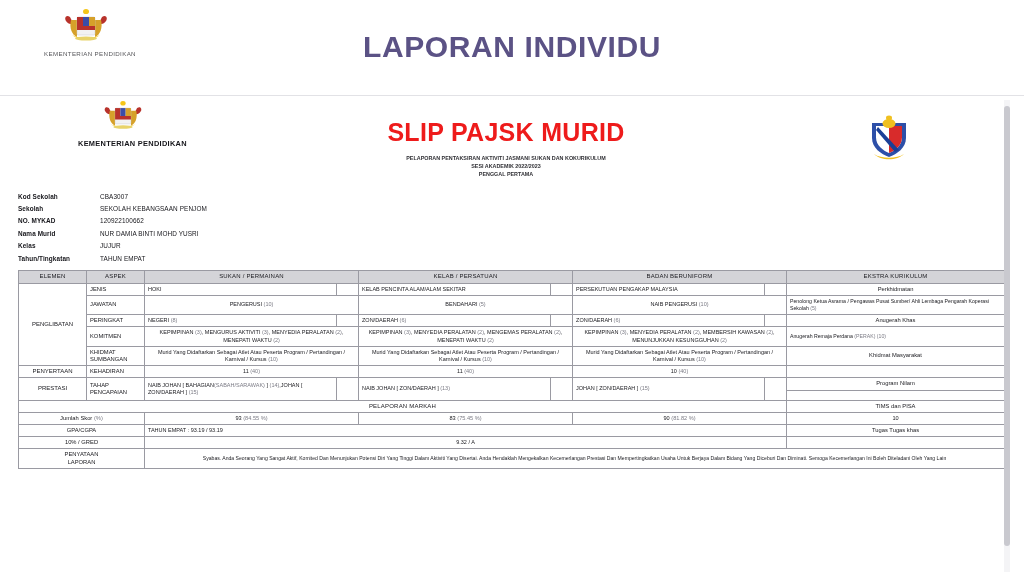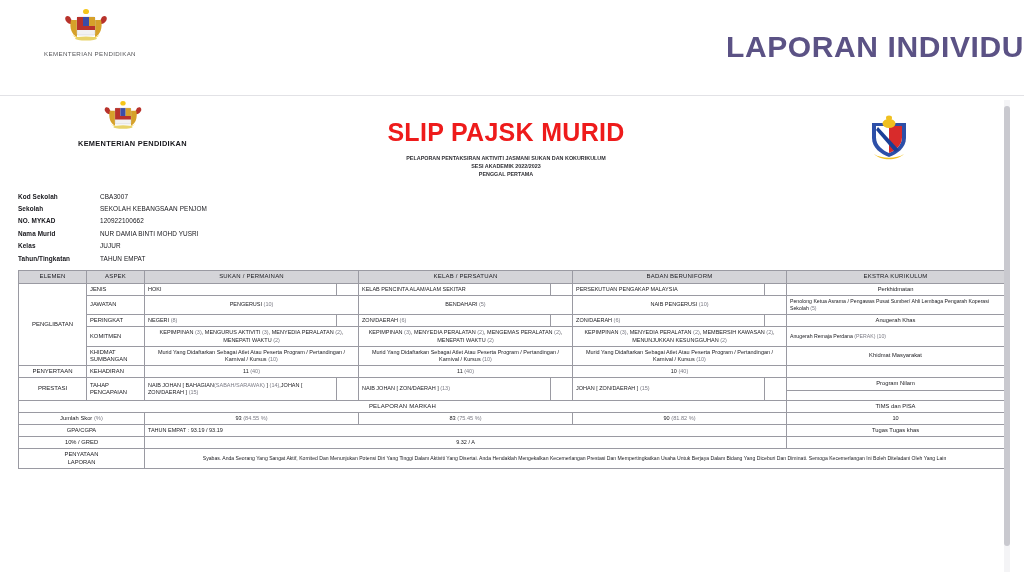--- a/index.html
+++ b/index.html
@@ -26,21 +26,21 @@
   #banner-crest .crest-label {
     font-size: 6.2px;
     letter-spacing: .35px;
     color: #58585c;
     margin-top: 2px;
     white-space: nowrap;
   }
   #page-title {
     position: absolute;
     left: 0; right: 0; top: 30px;
-    text-align: right;
+    text-align: center;
     font-size: 30px;
     font-weight: bold;
     letter-spacing: .6px;
     color: #5b5285;
   }
 
   
   #doc-sheet {
     position: relative;
     width: 1012px;

